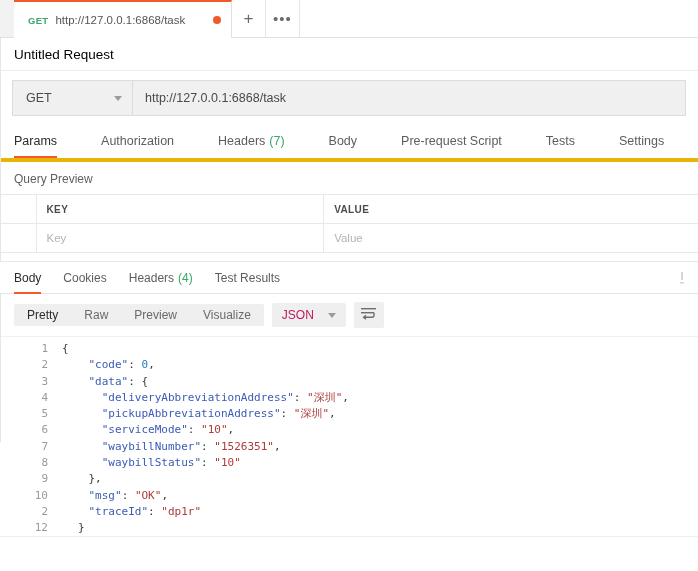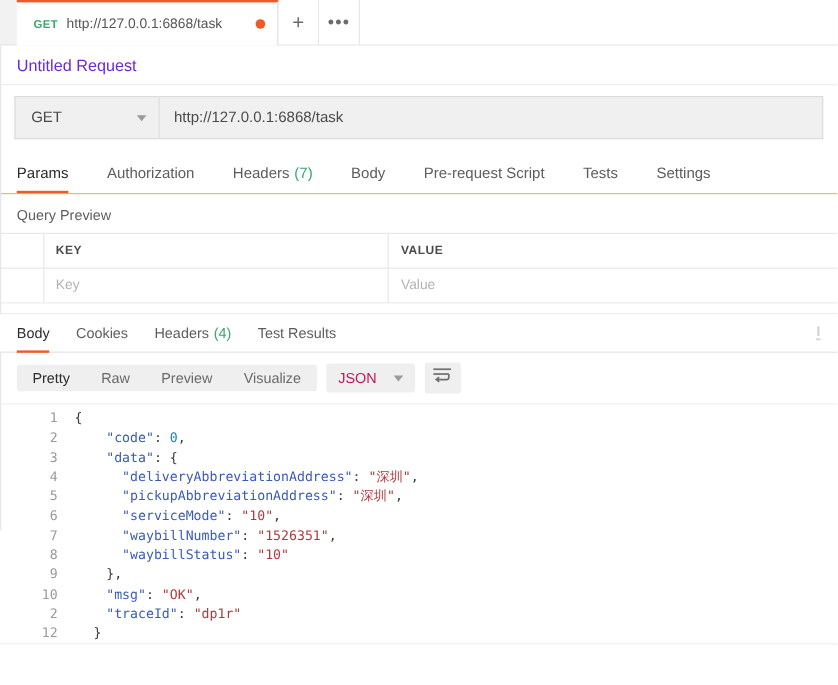--- a/index.html
+++ b/index.html
@@ -48,21 +48,21 @@
     width: 34px; display: flex; align-items: center; justify-content: center;
     border-right: 1px solid #e6e6e6;
     color: #6b6b6b; font-size: 17px; background: #fff;
   }
   .tab-btn.dots { font-size: 15px; letter-spacing: 1px; }
   .tabstrip-filler { flex: 1; background: #fff; }
 
   
   .req-name {
     height: 32px; display: flex; align-items: center;
-    padding: 0 14px; font-size: 13.5px; color: #6d28d9;
+    padding: 0 14px; font-size: 13.5px; color: #000000;
     background: #fff;
   }
 
   
   .urlbar-wrap {
     padding: 9px 12px 12px 12px; background: #fff;
     border-top: 1px solid #ededed;
   }
   .urlbar { display: flex; height: 36px; }
   .method-sel {
@@ -75,23 +75,23 @@
   .caret { width: 0; height: 0; border-left: 4px solid transparent;
            border-right: 4px solid transparent; border-top: 5px solid #9b9b9b; }
   .url-input {
     flex: 1; display: flex; align-items: center; padding: 0 12px;
     background: #f0f0f0; border: 1px solid #dcdcdc;
     font-size: 12.5px; color: #4a4a4a;
   }
 
   
   .reqtabs {
-    display: flex; align-items: flex-end; gap: 4px;
+    display: flex; align-items: flex-end; gap: 16px;
     padding: 0 14px; height: 34px;
-    border-bottom: 1px solid #eab308; background: #fff;
+    border-bottom: 4px solid #eab308; background: #fff;
   }
   .reqtab {
     position: relative; height: 34px; display: flex; align-items: center;
     padding: 0 14px; font-size: 12.5px; color: #5d5d5d; white-space: nowrap;
   }
   .reqtab:first-child { padding-left: 0; }
   .reqtab.active { color: #2b2b2b; }
   .reqtab.active::after {
     content: ""; position: absolute; left: 0; right: 14px; bottom: 0;
     height: 2px; background: #f05a28;

